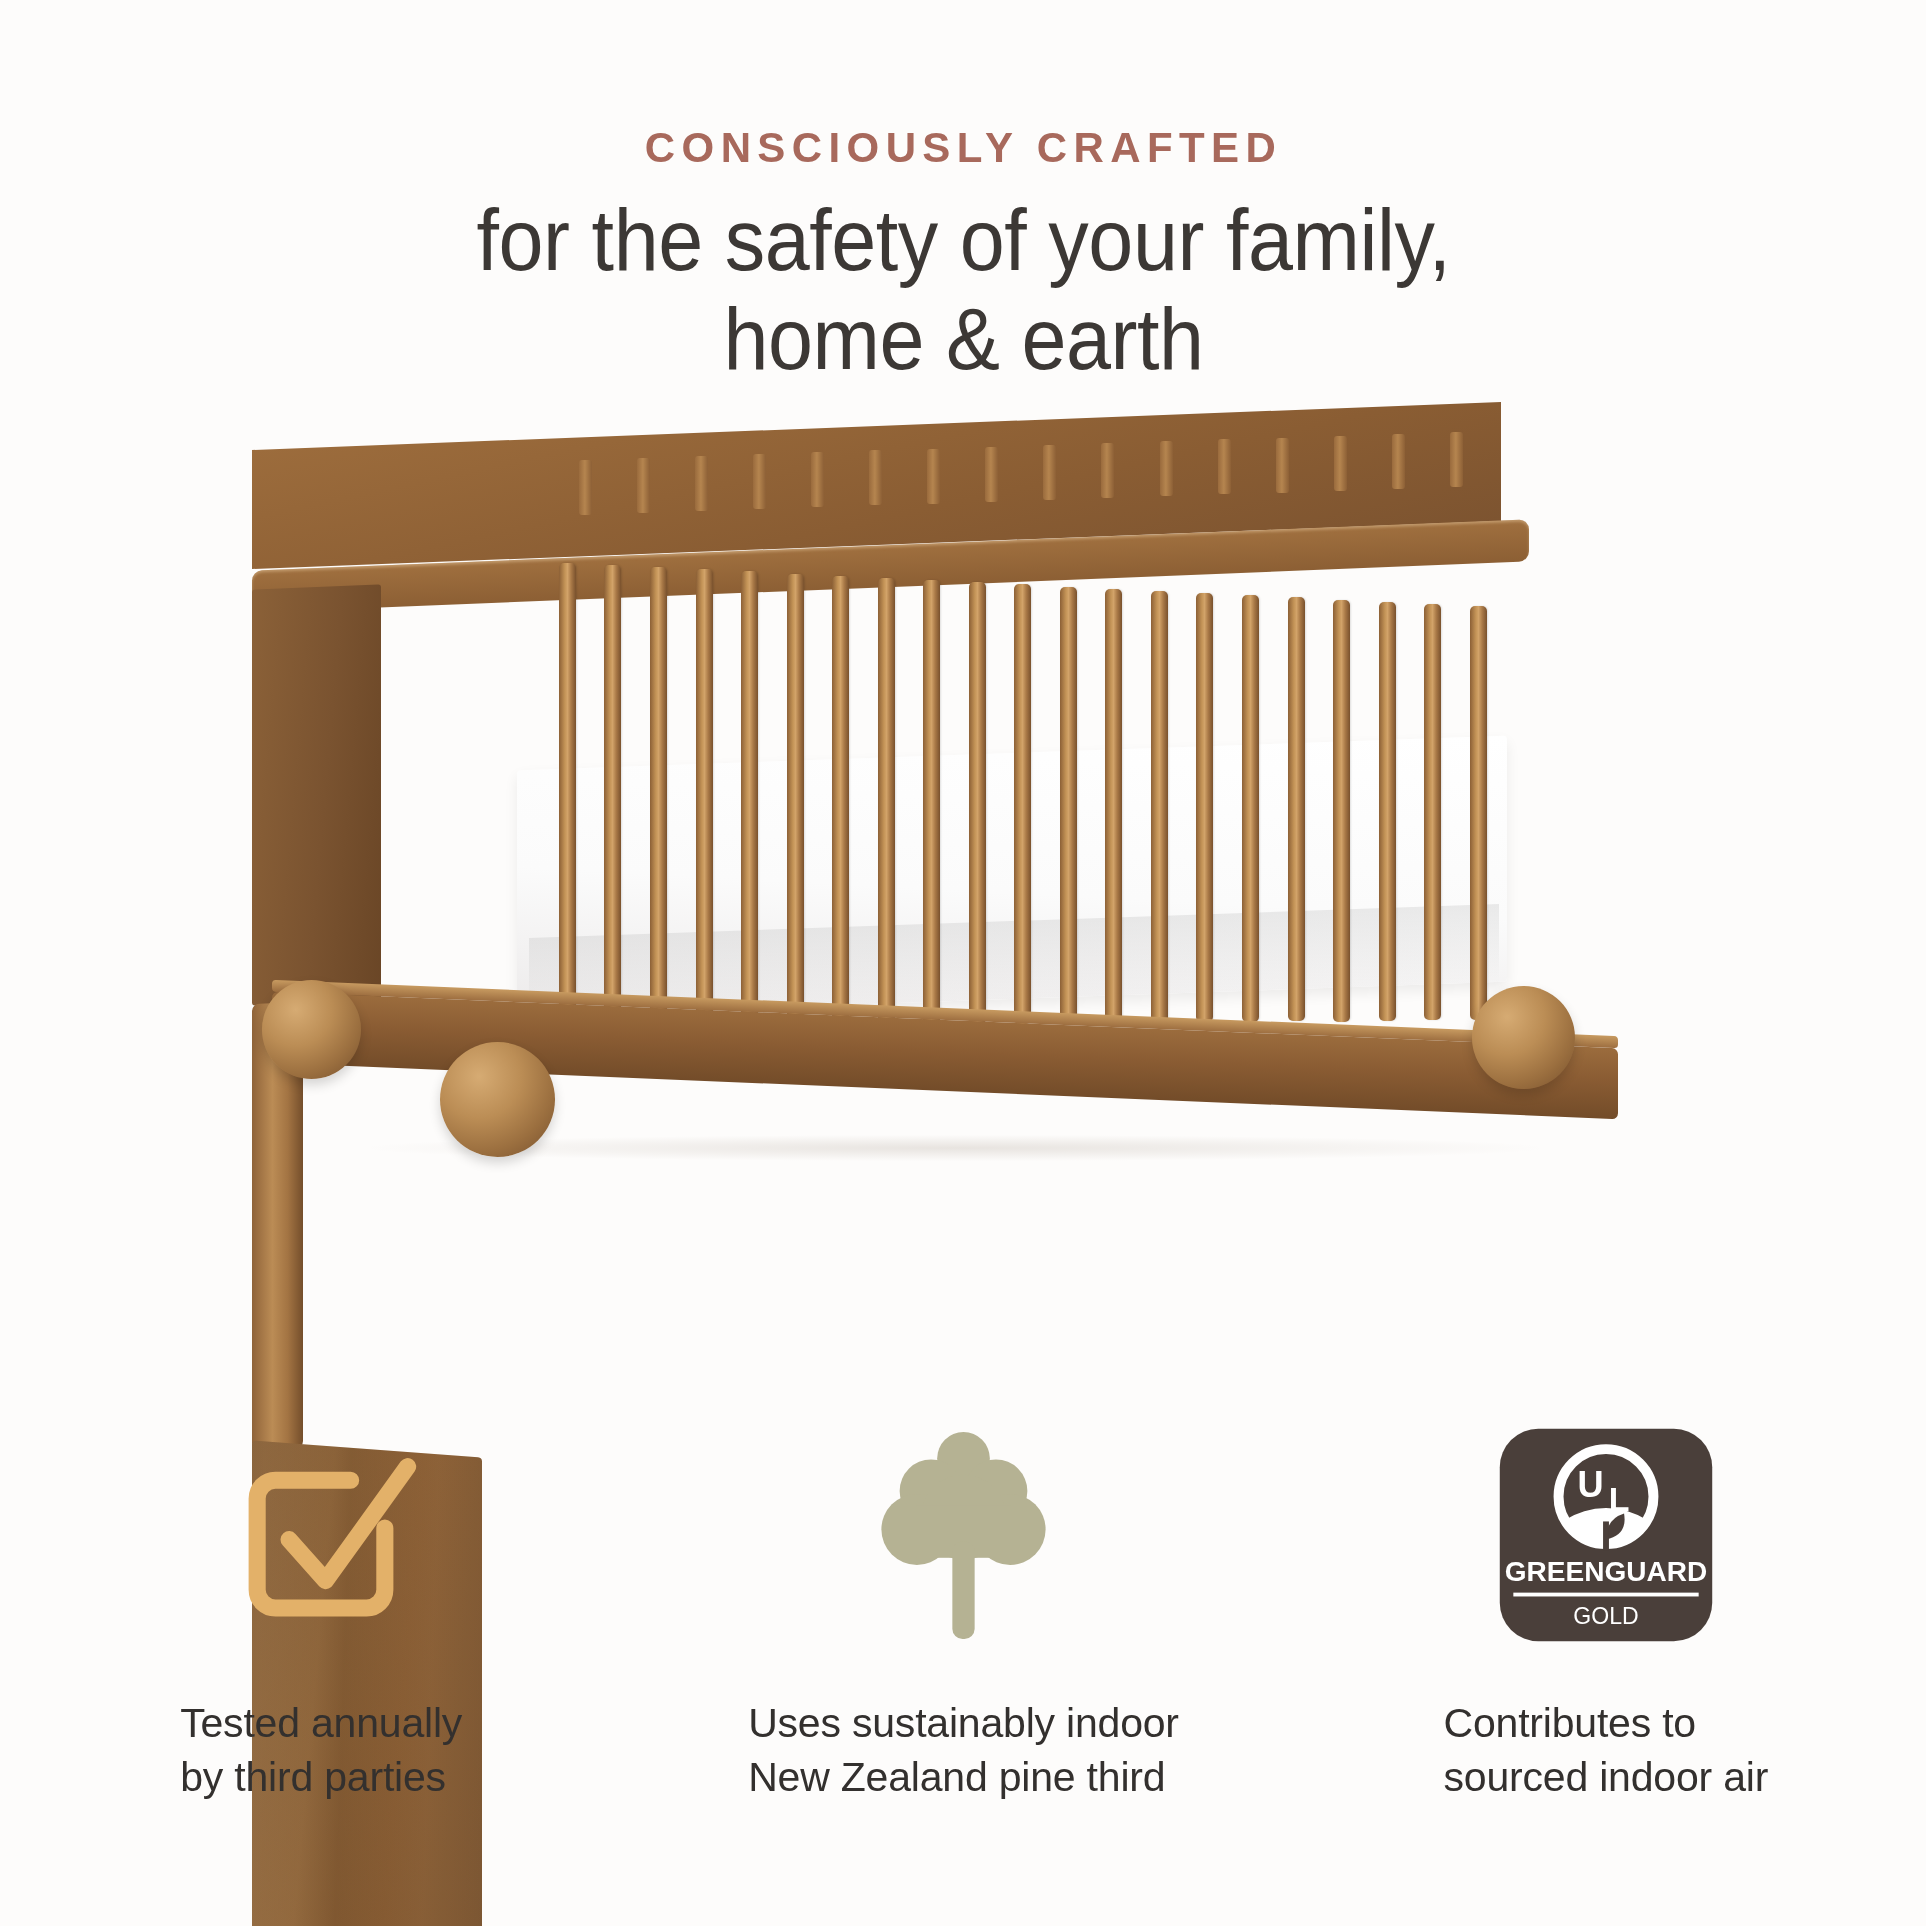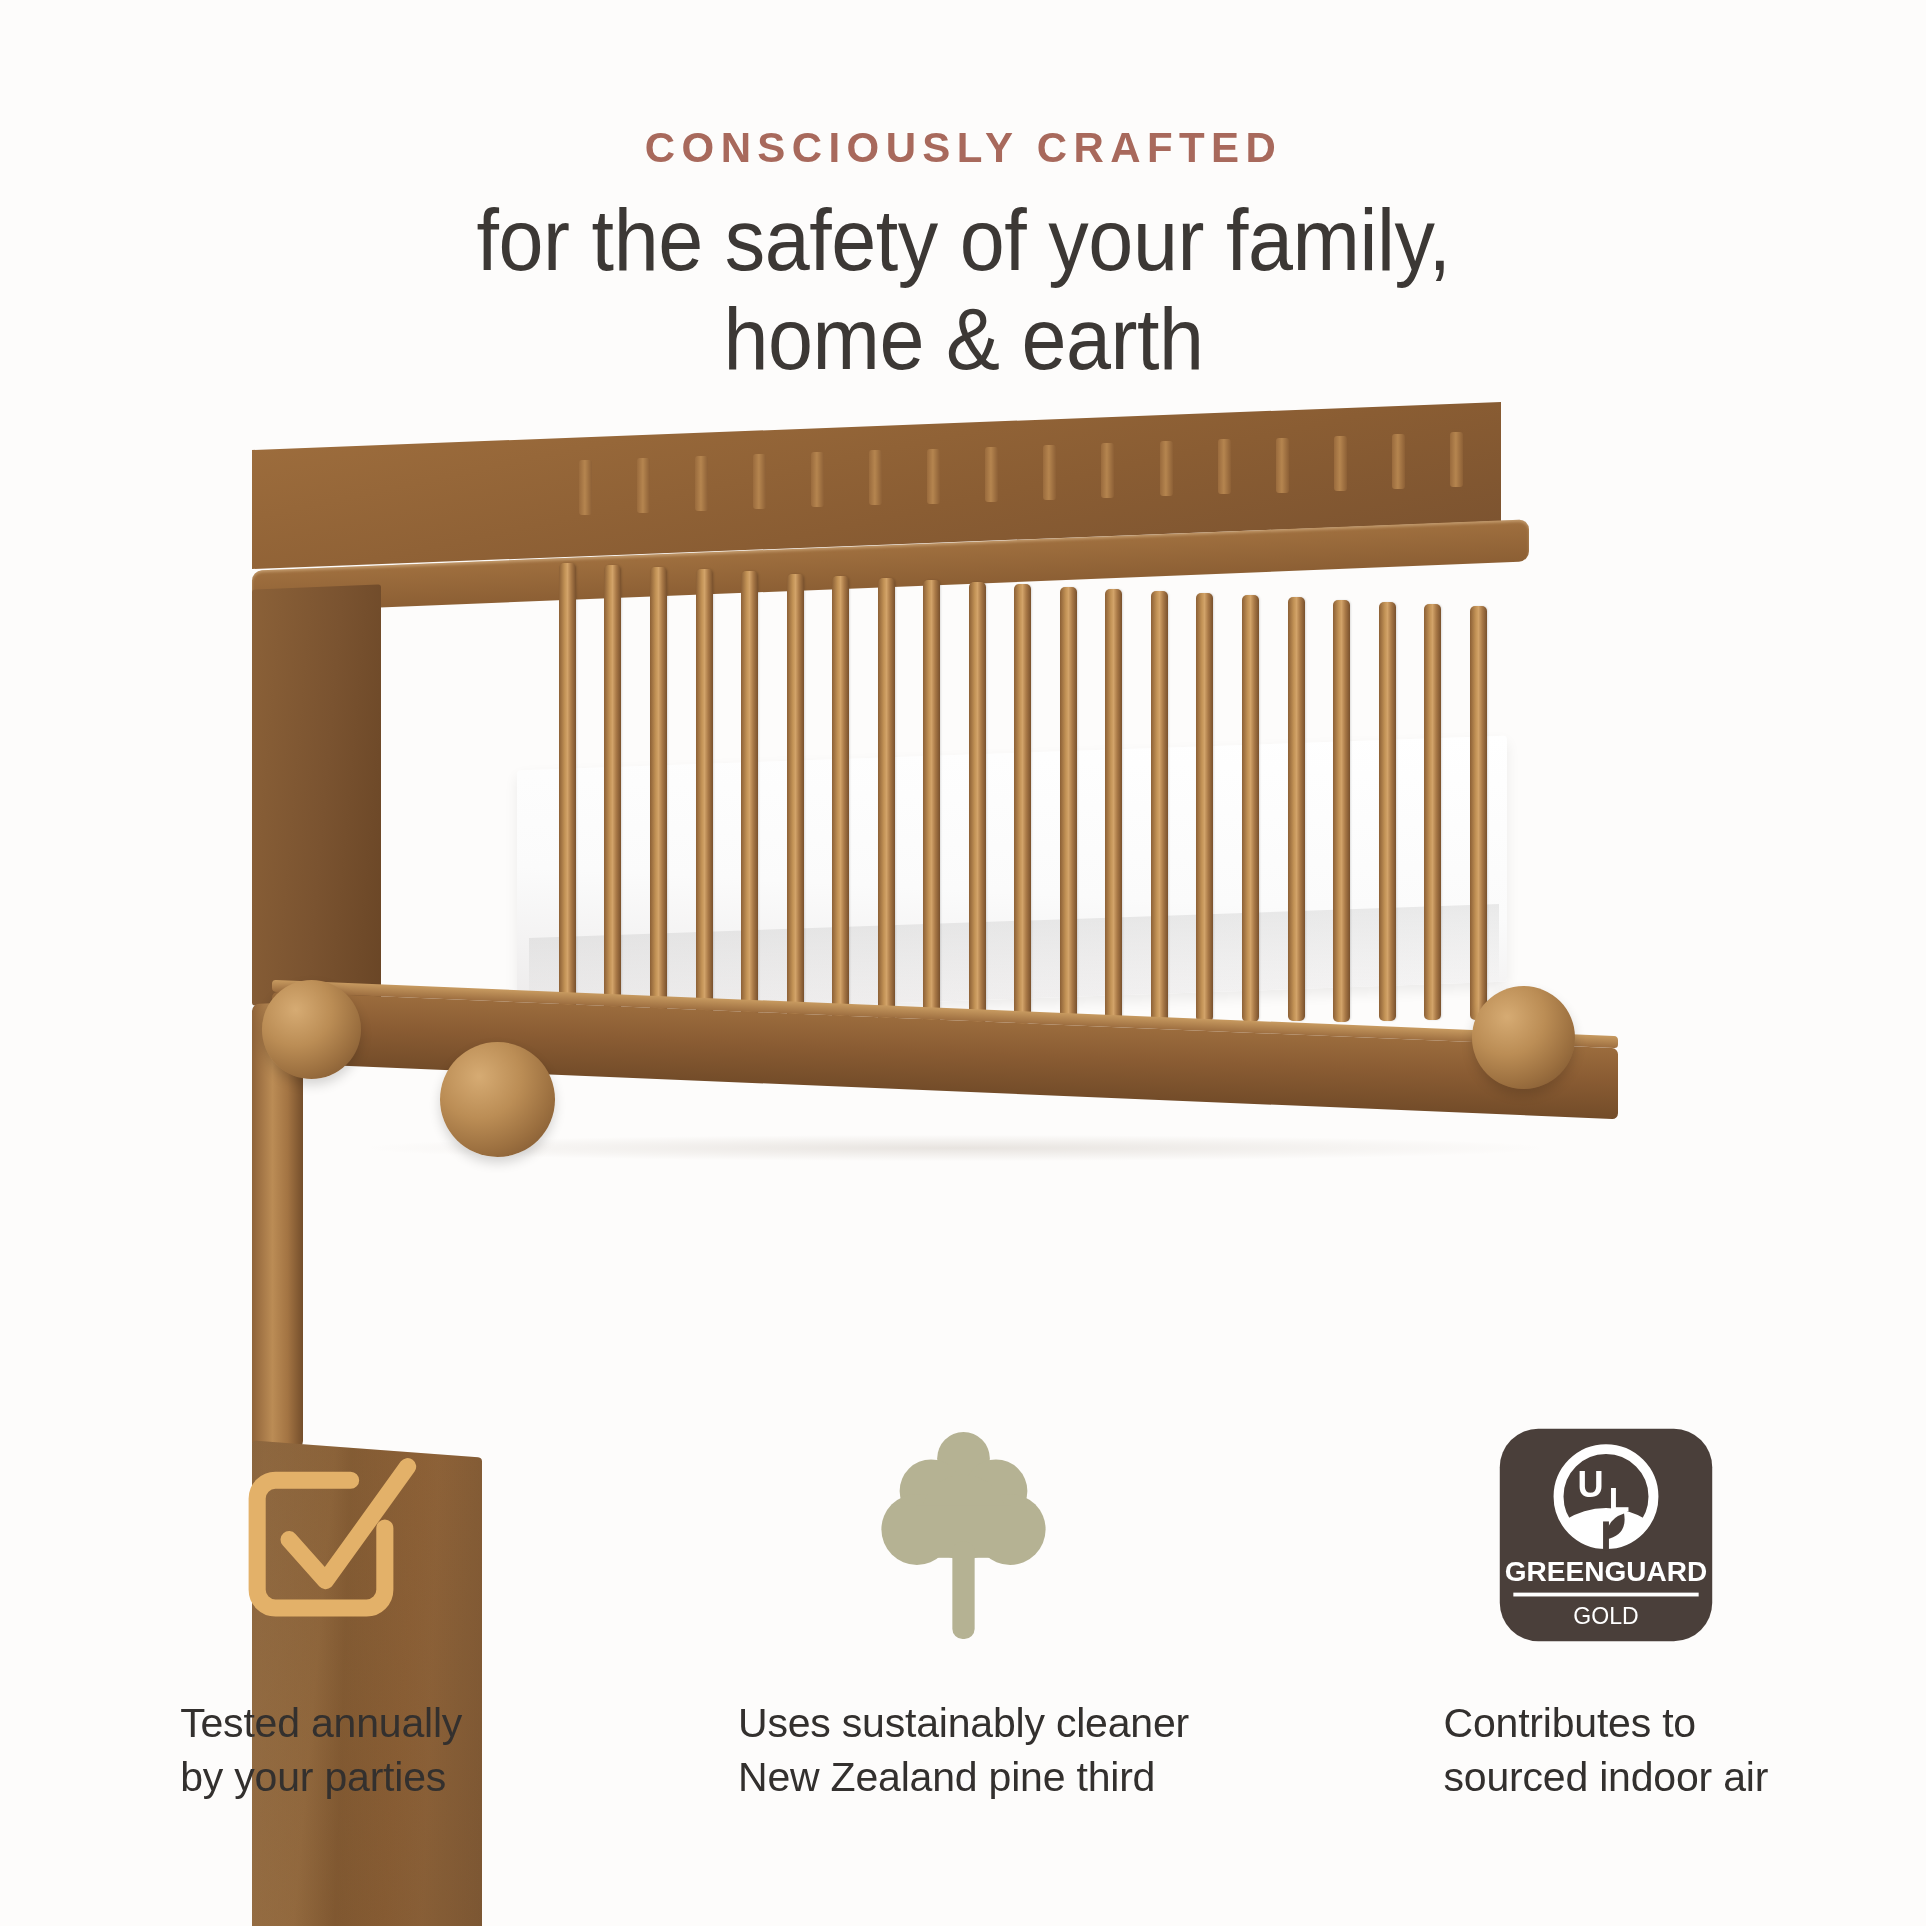--- a/index.html
+++ b/index.html
@@ -316,41 +316,41 @@
 
     <div class="feature">
       <div class="feature-icon">
         <svg width="228" height="228" viewBox="0 0 100 100" fill="none">
           <path d="M78 47 V74 a8 8 0 0 1 -8 8 H30 a8 8 0 0 1 -8 -8 V34 a8 8 0 0 1 8 -8 H63" stroke="#e3b169" stroke-width="7.5" stroke-linecap="round" fill="none"></path>
           <path d="M36 52 L52 70 L88 20" stroke="#e3b169" stroke-width="7.5" stroke-linecap="round" stroke-linejoin="round" fill="none"></path>
         </svg>
       </div>
       <div class="feature-caption">
         <span>Tested annually</span>
-        <span class="l2">by your parties</span>
+        <span class="l2">by third parties</span>
       </div>
     </div>
 
     <div class="feature">
       <div class="feature-icon">
         <svg width="203" height="223" viewBox="0 0 100 110" fill="none">
           <g fill="#b5b293">
             <circle cx="50" cy="17" r="13"></circle>
             <circle cx="34" cy="33" r="15.5"></circle>
             <circle cx="66" cy="33" r="15.5"></circle>
             <circle cx="27" cy="52" r="17.5"></circle>
             <circle cx="73" cy="52" r="17.5"></circle>
             <circle cx="50" cy="46" r="21"></circle>
             <rect x="27" y="40" width="46" height="26"></rect>
             <rect x="44.5" y="58" width="11" height="48" rx="5"></rect>
           </g>
         </svg>
       </div>
       <div class="feature-caption">
-        <span>Uses sustainably cleaner</span>
+        <span>Uses sustainably indoor</span>
         <span class="l2">New Zealand pine third</span>
       </div>
     </div>
 
     <div class="feature">
       <div class="feature-icon">
         <svg width="226" height="226" viewBox="0 0 100 100">
           <rect x="3" y="3" width="94" height="94" rx="17" fill="#4a3f3a"></rect>
 
           <circle cx="50" cy="33" r="21" fill="none" stroke="#ffffff" stroke-width="4.4"></circle>

